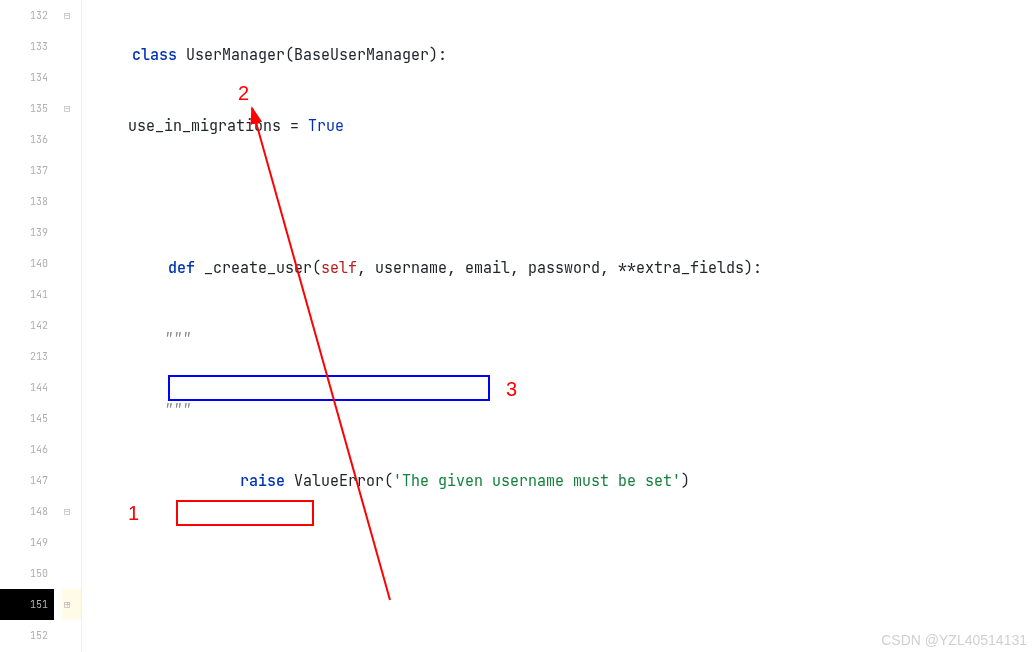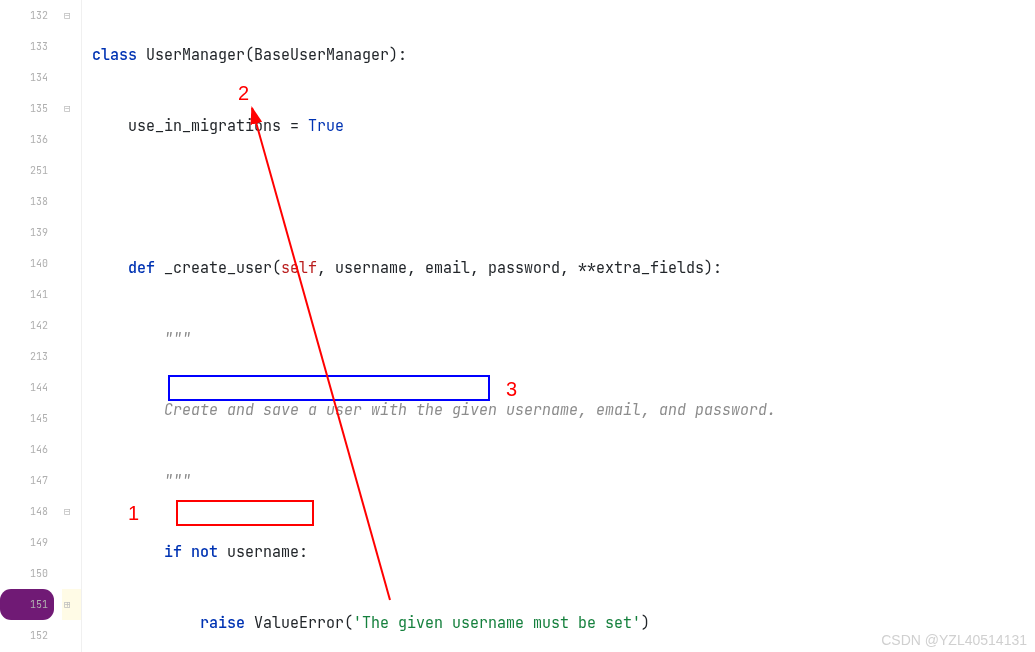--- a/index.html
+++ b/index.html
@@ -43,29 +43,29 @@
     white-space: pre;
     position: relative;
   }
   .line {
     height: 31px;
     line-height: 31px;
     position: relative;
   }
   .gutter .line { padding-right: 6px; font-size: 10px; color: #b0b0b0; }
   .line.hl { background: #fffbe6; }
-  .gutter .line.hl { background: #701a75; border-radius: 11px; }
+  .gutter .line.hl { background: #000000; }
   .fold-col .line.hl { background: #fffbe6; }
   .fold-mark {
     position: absolute;
     left: 2px;
     font-size: 11px;
     color: #bfbfbf;
   }
-  .kw { color: #0033B3; font-weight: 500; }
+  .kw { color: #0033B3; font-weight: 500; margin-left: 40px; }
   .self { color: #b91c1c; }
   .str { color: #15803d; font-weight: 400; }
   .doc { color: #8C8C8C; font-style: italic; }
   .bool { color: #0033B3; }
   .box-red {
     position: absolute;
     border: 2px solid #ff0000;
     pointer-events: none;
     z-index: 10;
   }
@@ -105,21 +105,21 @@
 </head>
 <body>
 
 <div class="editor">
   <div class="gutter">
     <div class="line">132</div>
     <div class="line">133</div>
     <div class="line">134</div>
     <div class="line">135</div>
     <div class="line">136</div>
-    <div class="line">251</div>
+    <div class="line">137</div>
     <div class="line">138</div>
     <div class="line">139</div>
     <div class="line">140</div>
     <div class="line">141</div>
     <div class="line">142</div>
     <div class="line">213</div>
     <div class="line">144</div>
     <div class="line">145</div>
     <div class="line">146</div>
     <div class="line">147</div>
@@ -161,23 +161,21 @@
       </div>
     <div class="line"></div>
   </div>
 
   <div class="code-col">
     <div class="line"><span class="kw">class</span><span> UserManager(BaseUserManager):</span></div>
     <div class="line"><span>    use_in_migrations = </span><span class="bool">True</span></div>
     <div class="line"></div>
     <div class="line">    <span class="kw">def</span><span> _create_user(</span><span class="self">self</span><span>, username, email, password, **extra_fields):</span></div>
     <div class="line"><span class="doc">        """</span></div>
-    <div class="line"><span class="doc">        Create and save a user with the given username, email, and password.</span></div>
     <div class="line"><span class="doc">        """</span></div>
-    <div class="line">        <span class="kw">if not</span><span> username:</span></div>
     <div class="line">            <span class="kw">raise</span><span> ValueError(</span><span class="str">'The given username must be set'</span><span>)</span></div>
     
     
     
     
     
     
     
     
     

